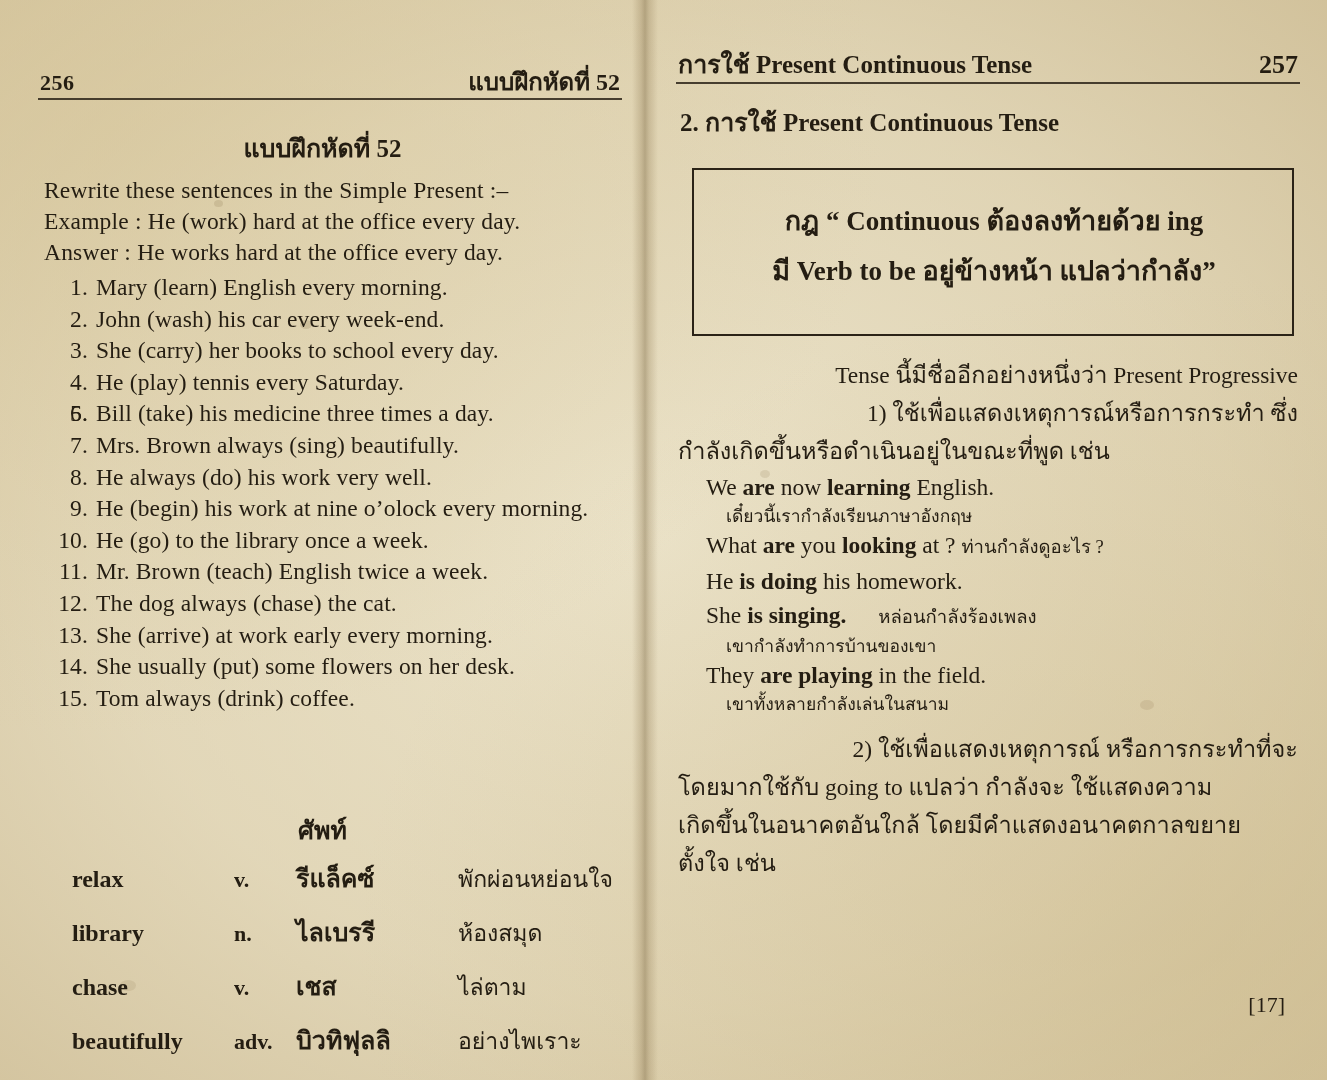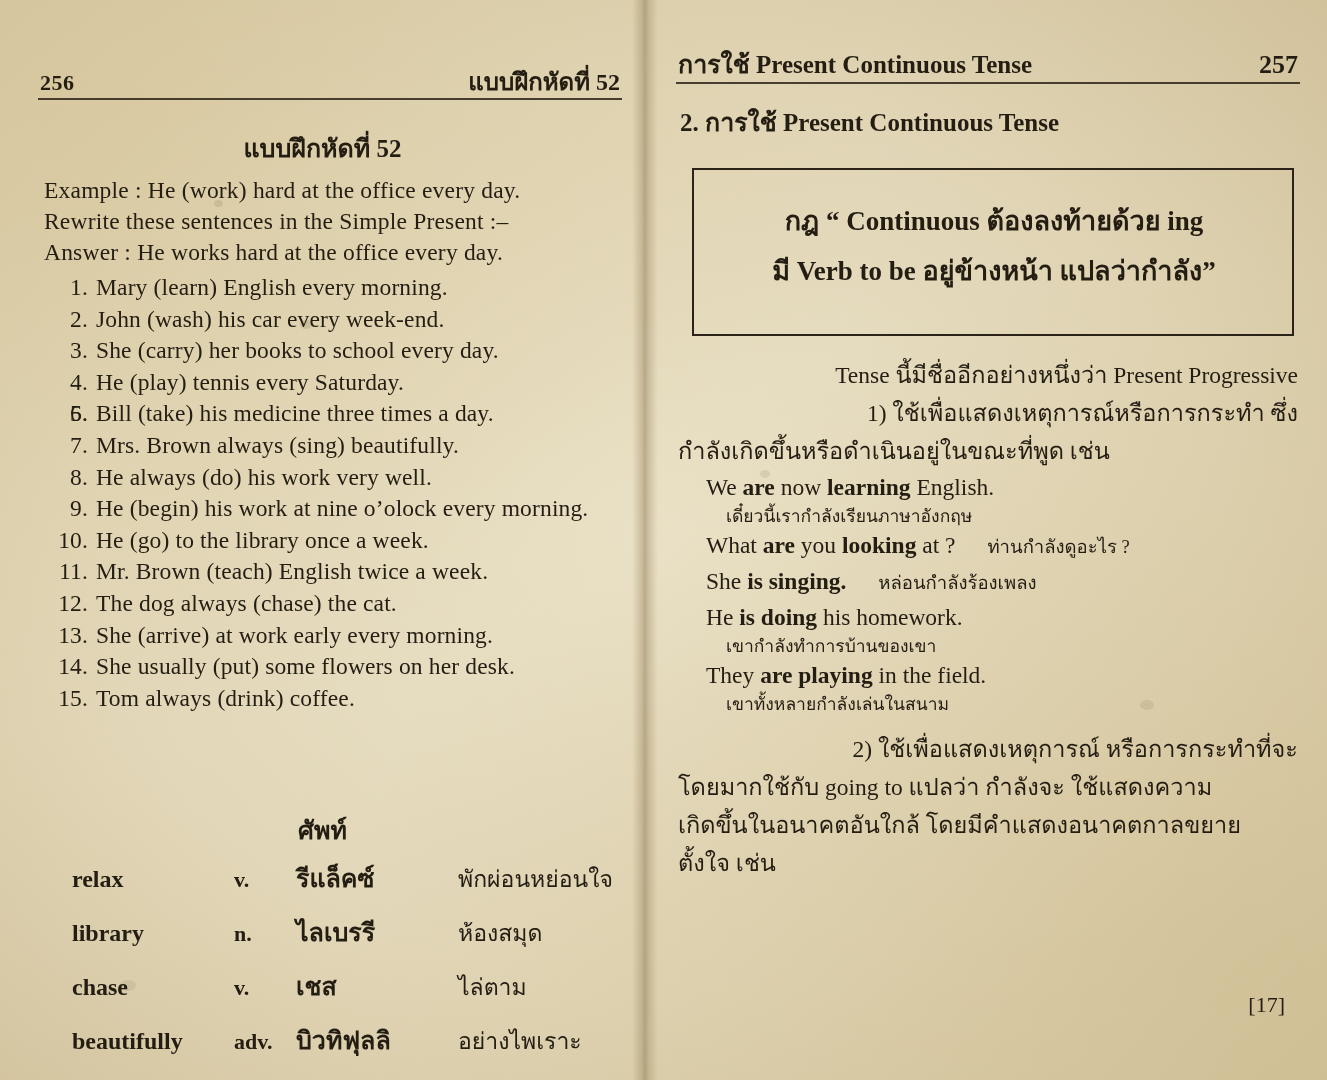--- a/index.html
+++ b/index.html
@@ -210,22 +210,22 @@
 
   <div class="hdr-left">
     <span class="folio">256</span>
     <span class="thai-hdr">แบบฝึกหัดที่ 52</span>
   </div>
   <div class="rule-left"></div>
 
   <div class="title-left">แบบฝึกหัดที่ 52</div>
 
   <div class="instr">
+    <div>Rewrite these sentences in the Simple Present :–</div>
     <div>Example : He (work) hard at the office every day.</div>
-    <div>Rewrite these sentences in the Simple Present :–</div>
     <div>Answer : He works hard at the office every day.</div>
   </div>
 
   <ol class="exercise">
     <li><span class="num">1.</span><span>Mary (learn) English every morning.</span></li>
     <li><span class="num">2.</span><span>John (wash) his car every week-end.</span></li>
     <li><span class="num">3.</span><span>She (carry) her books to school every day.</span></li>
     <li><span class="num">4.</span><span>He (play) tennis every Saturday.</span></li>
     <li><span class="num">5.</span></li>
     <li><span class="num">6.</span><span>Bill (take) his medicine three times a day.</span></li>
@@ -291,30 +291,30 @@
     <p class="indent">1)   ใช้เพื่อแสดงเหตุการณ์หรือการกระทำ   ซึ่ง</p>
     <p>กำลังเกิดขึ้นหรือดำเนินอยู่ในขณะที่พูด  เช่น</p>
 
     <div class="ex-line">
       <span>We </span><b>are</b><span> now </span><b>learning</b><span> English.</span>
     </div>
     <div class="gloss">เดี๋ยวนี้เรากำลังเรียนภาษาอังกฤษ</div>
 
     <div class="ex-line">
       <span>What </span><b>are</b><span> you </span><b>looking</b><span> at ?</span>
-      <span class="gloss-inline" style="margin-left:26px;">ท่านกำลังดูอะไร ?</span>
+      <span class="gloss-inline" style="">ท่านกำลังดูอะไร ?</span>
+    </div>
+
+    <div class="ex-line">
+      <span>He </span><b>is doing</b><span> his homework.</span>
     </div>
 
     <div class="ex-line">
       <span>She </span><b>is singing.</b>
       <span class="gloss-inline" style="margin-left:26px;">หล่อนกำลังร้องเพลง</span>
-    </div>
-
-    <div class="ex-line">
-      <span>He </span><b>is doing</b><span> his homework.</span>
     </div>
     <div class="gloss">เขากำลังทำการบ้านของเขา</div>
 
     <div class="ex-line">
       <span>They </span><b>are playing</b><span> in the field.</span>
     </div>
     <div class="gloss">เขาทั้งหลายกำลังเล่นในสนาม</div>
 
     <p class="indent" style="margin-top:14px;">2)  ใช้เพื่อแสดงเหตุการณ์ หรือการกระทำที่จะ</p>
     <p>โดยมากใช้กับ going to  แปลว่า  กำลังจะ  ใช้แสดงความ</p>

